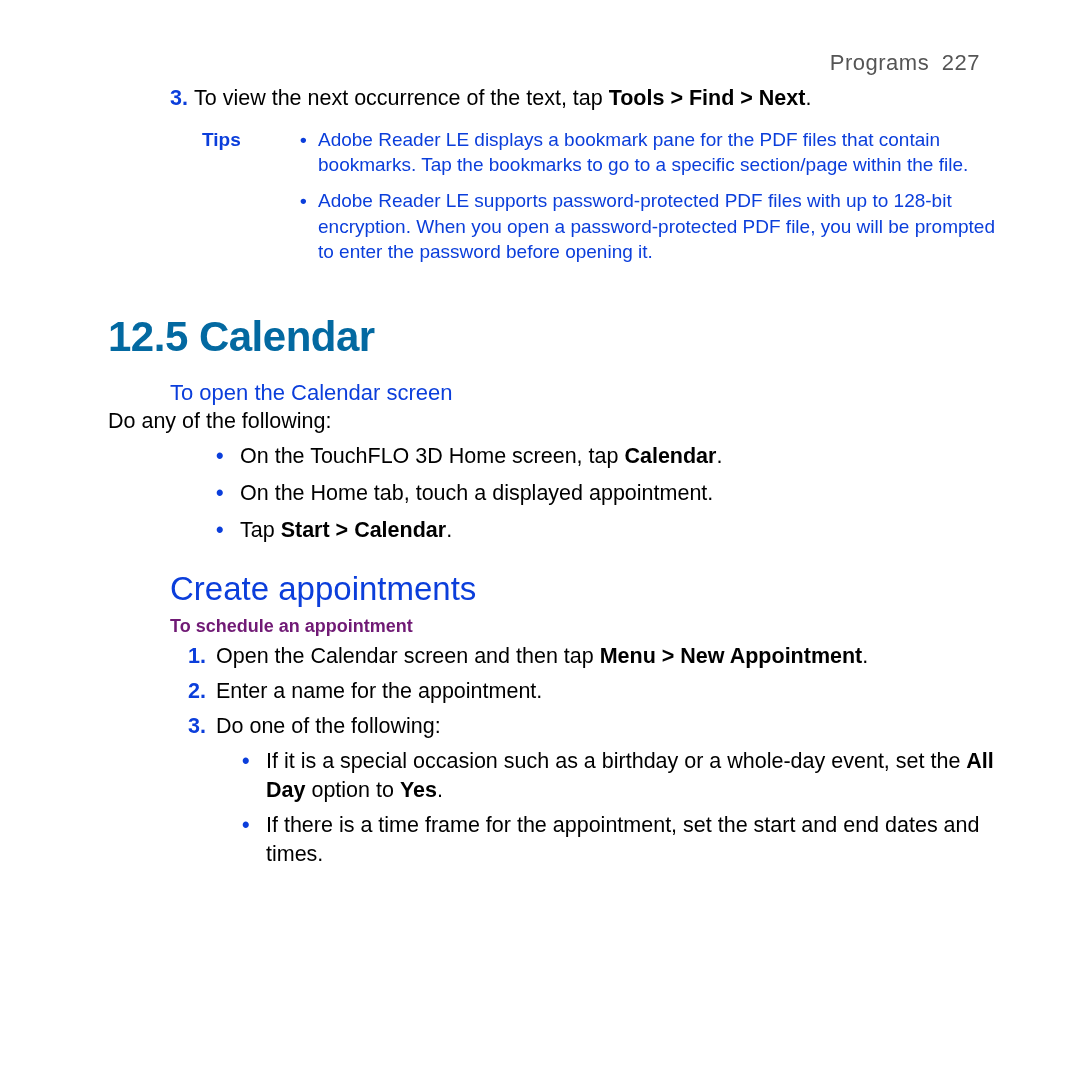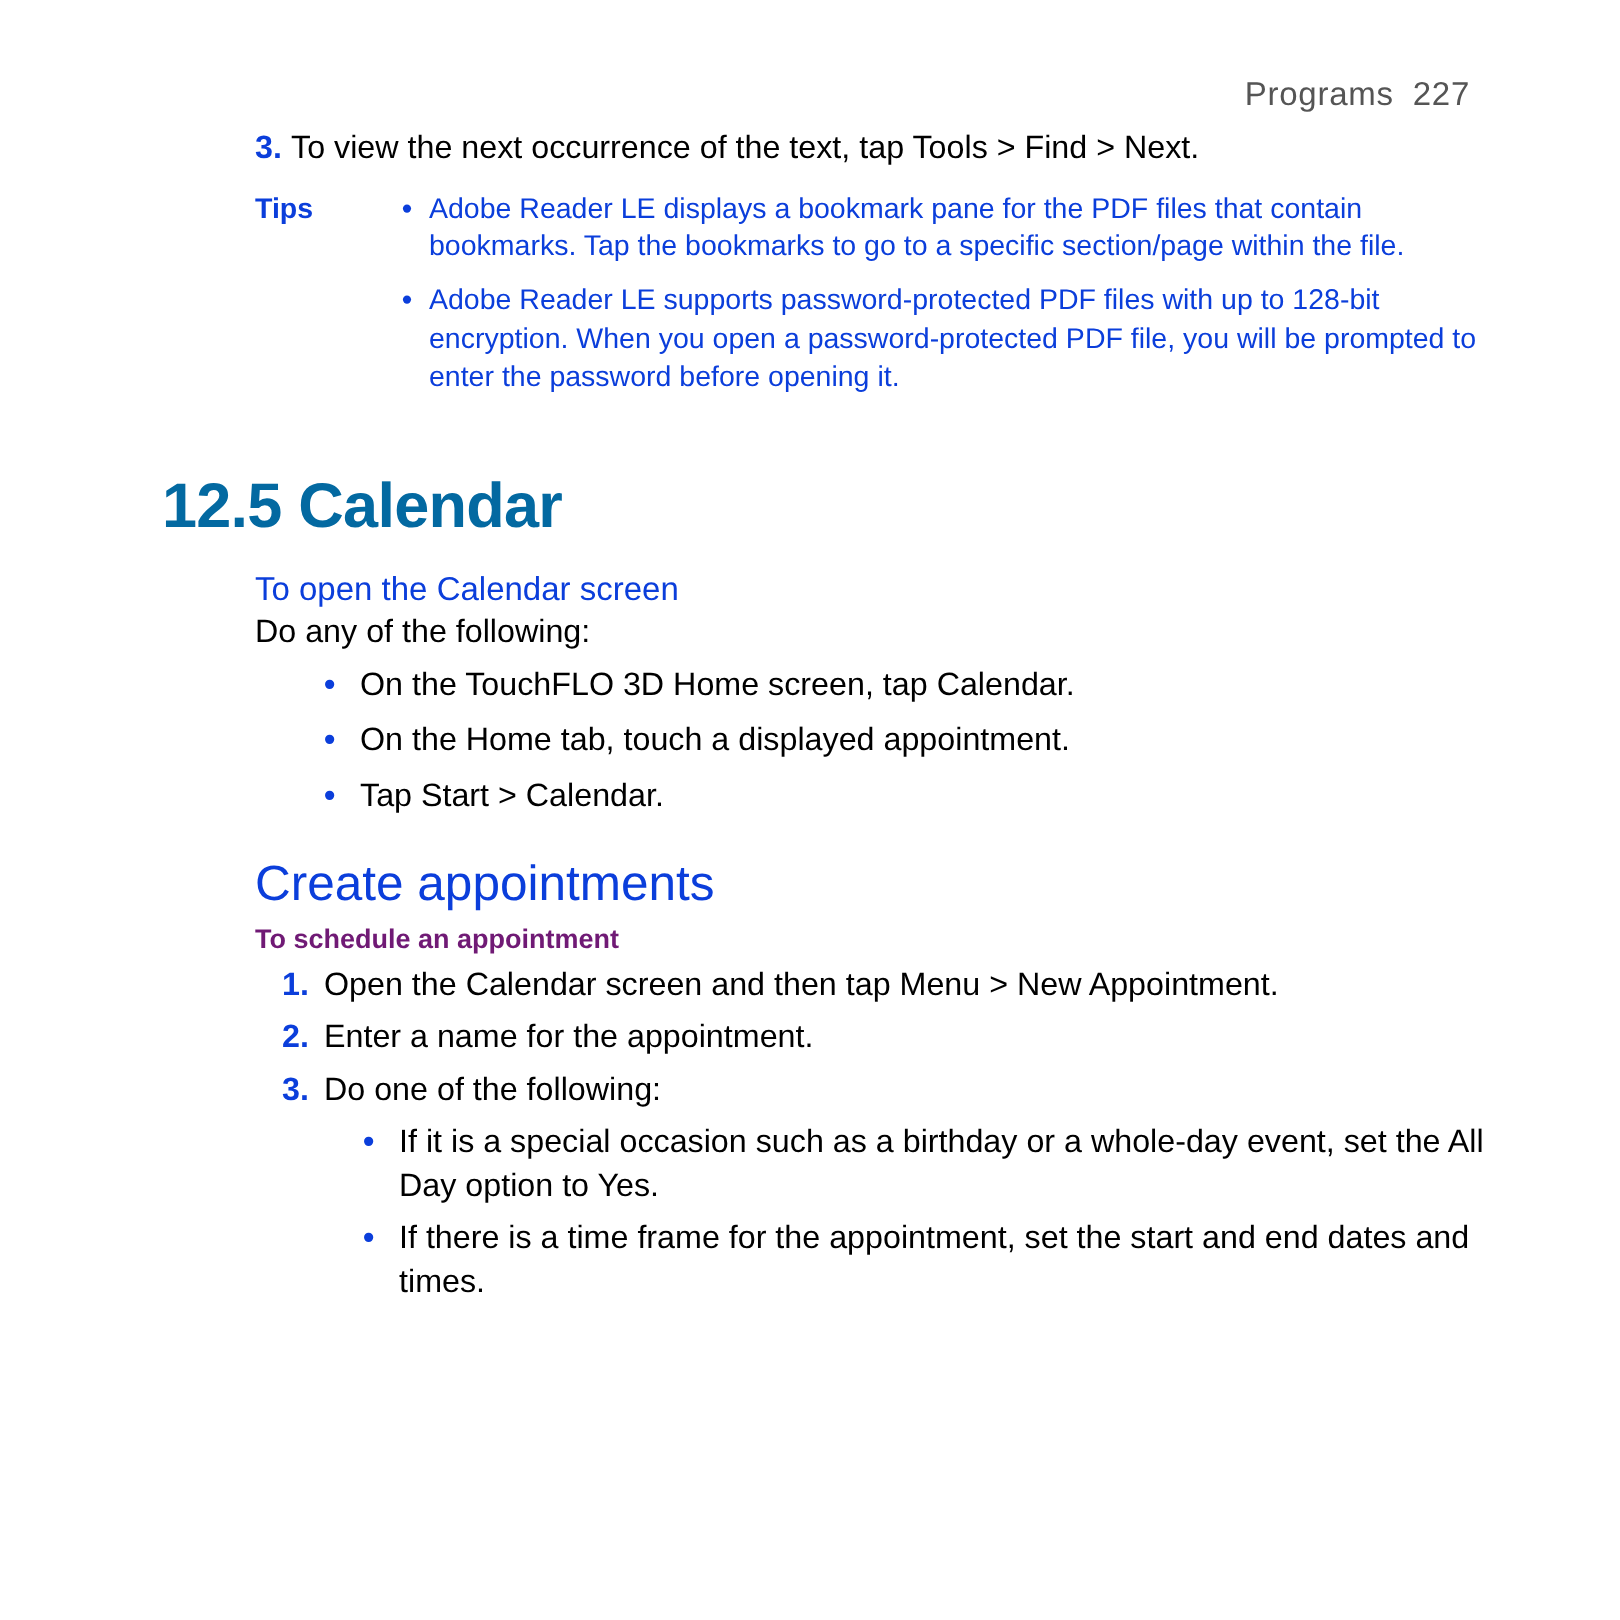--- a/index.html
+++ b/index.html
@@ -51,20 +51,21 @@
     margin-left: 62px;
     margin-right: 20px;
     margin-bottom: 18px;
     color: #0b3edb;
     font-size: 19px;
     line-height: 1.35;
   }
   .tips-label {
     width: 98px;
     font-weight: 700;
+    margin-left: 32px;
   }
   .tips-list {
     flex: 1;
   }
   .tips-list .tip {
     display: flex;
     margin-bottom: 10px;
   }
   .tips-list .tip .dot {
     width: 18px;
@@ -86,21 +87,20 @@
     margin-bottom: 14px;
   }
   .sub-blue {
     color: #0b3edb;
     font-weight: 400;
     font-size: 22px;
     margin-left: 62px;
     margin-top: 10px;
   }
   .plain-line {
-    margin-left: 62px;
     margin-bottom: 6px;
   }
 
   .bullet-list {
     margin-left: 108px;
     margin-right: 20px;
   }
   .bullet-list .b {
     display: flex;
     margin-bottom: 8px;
@@ -148,21 +148,21 @@
     display: flex;
     margin-bottom: 6px;
   }
   .sub-bullets .b .dot {
     width: 24px;
     color: #0b3edb;
     font-weight: 700;
   }
   .sub-bullets .b .txt { flex:1; }
 
-  b { font-weight:400; }
+  b { font-weight:700; }
 </style>
 </head>
 <body>
 
 <div class="page">
 
   <div class="header">
     <span class="sec">Programs</span>
     <span class="num">227</span>
   </div>

